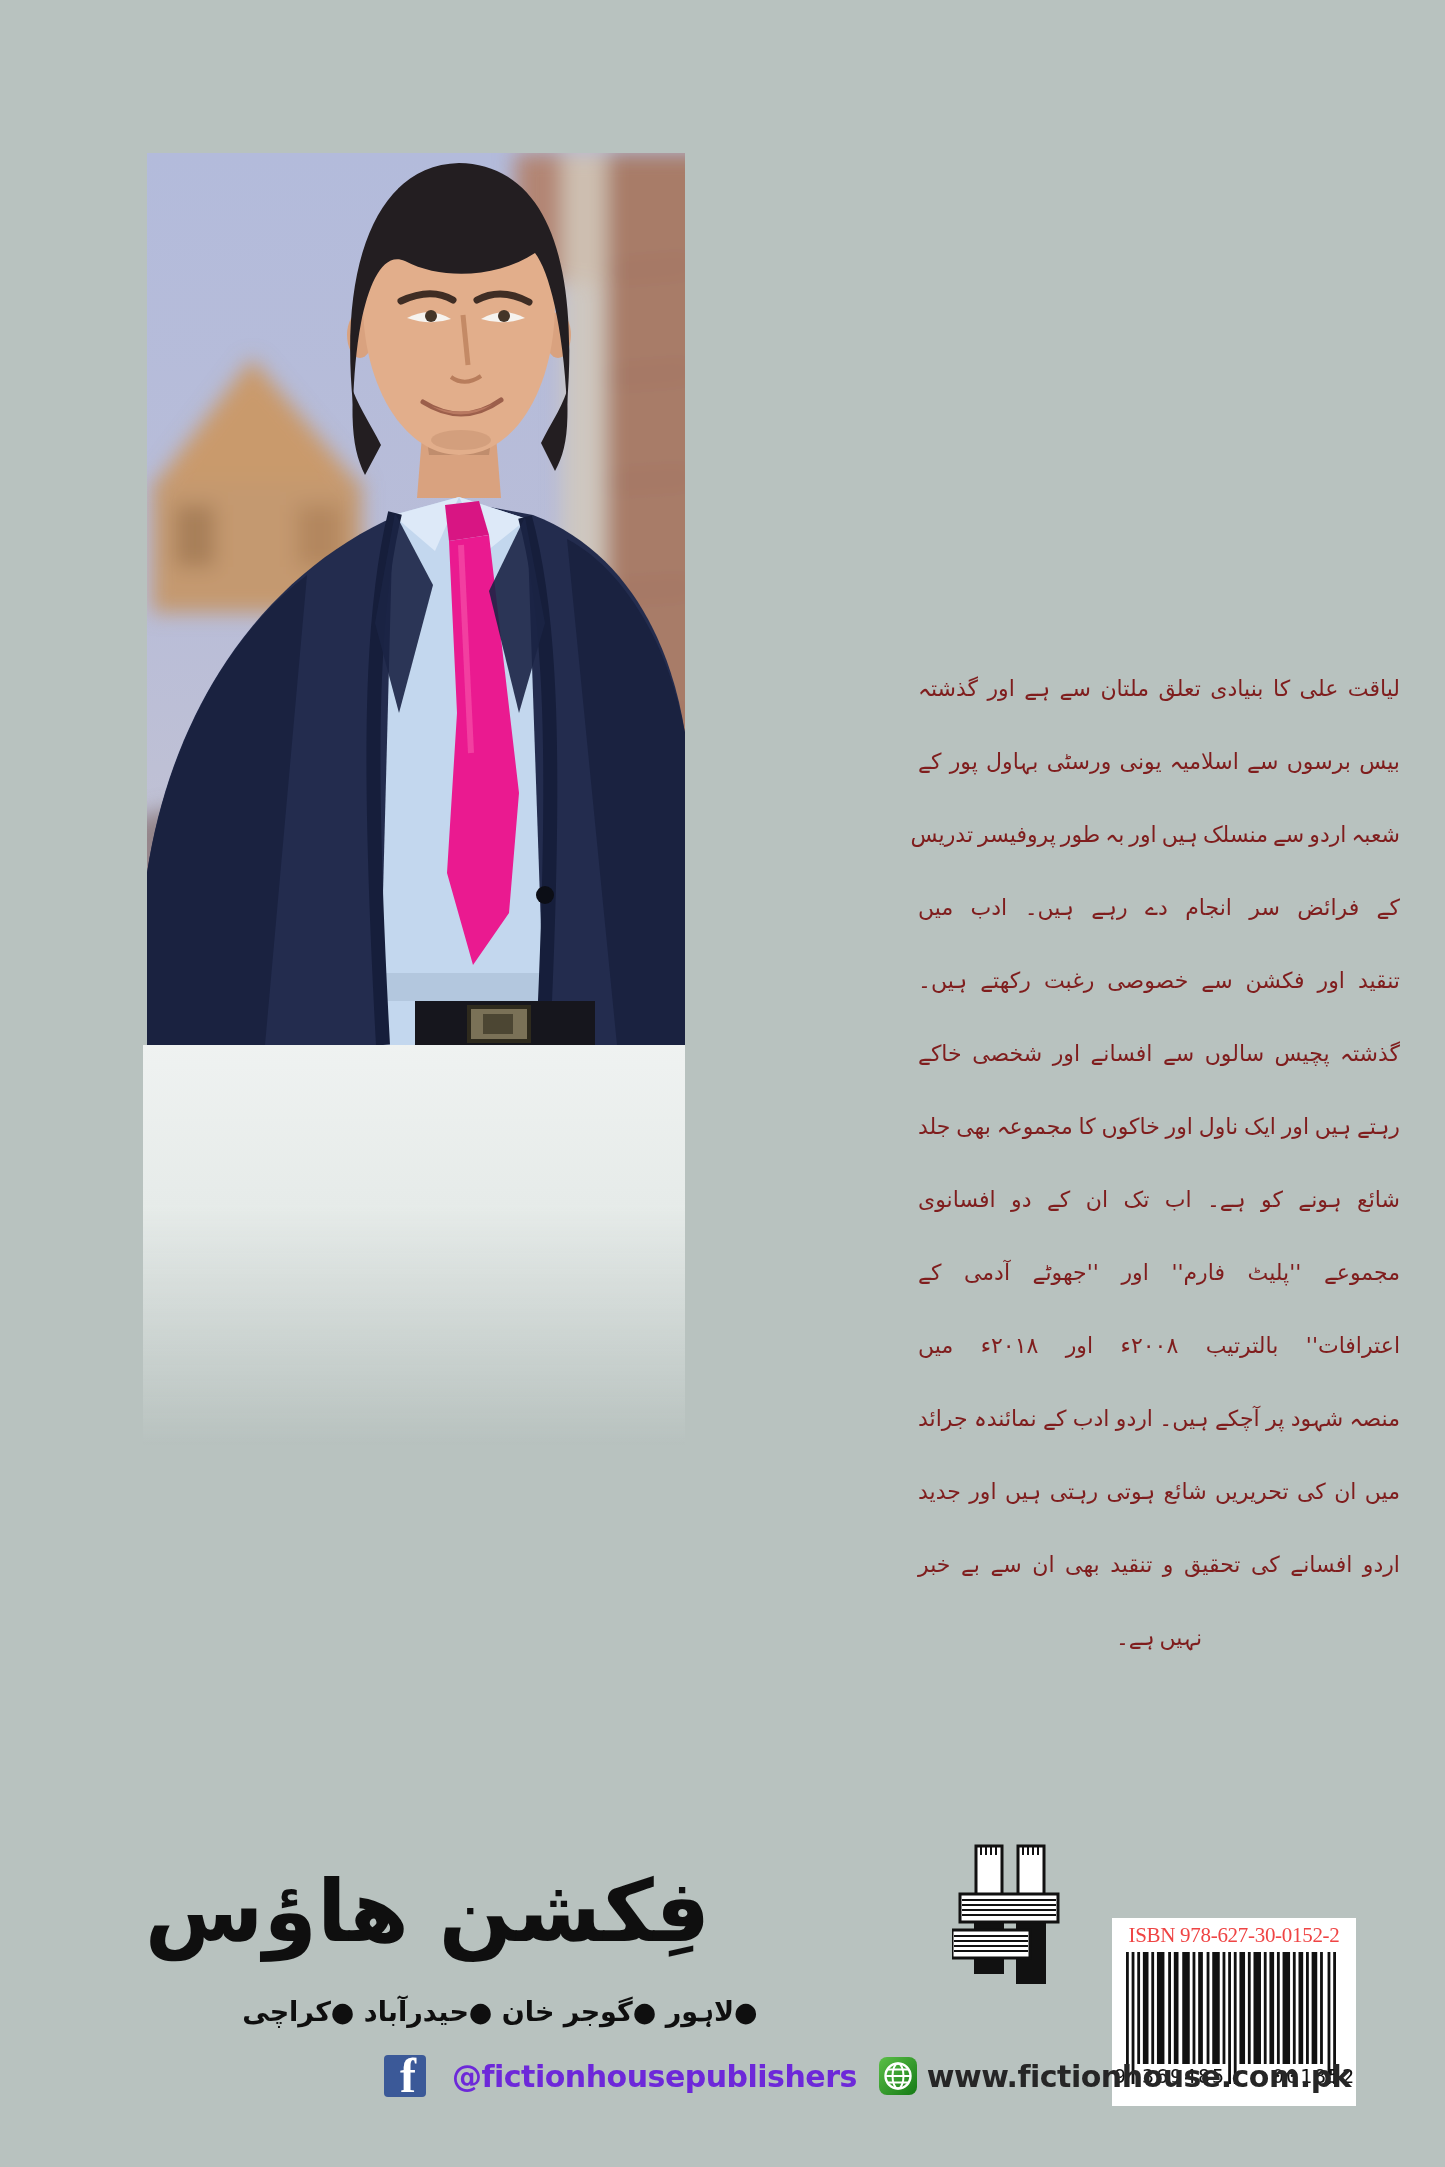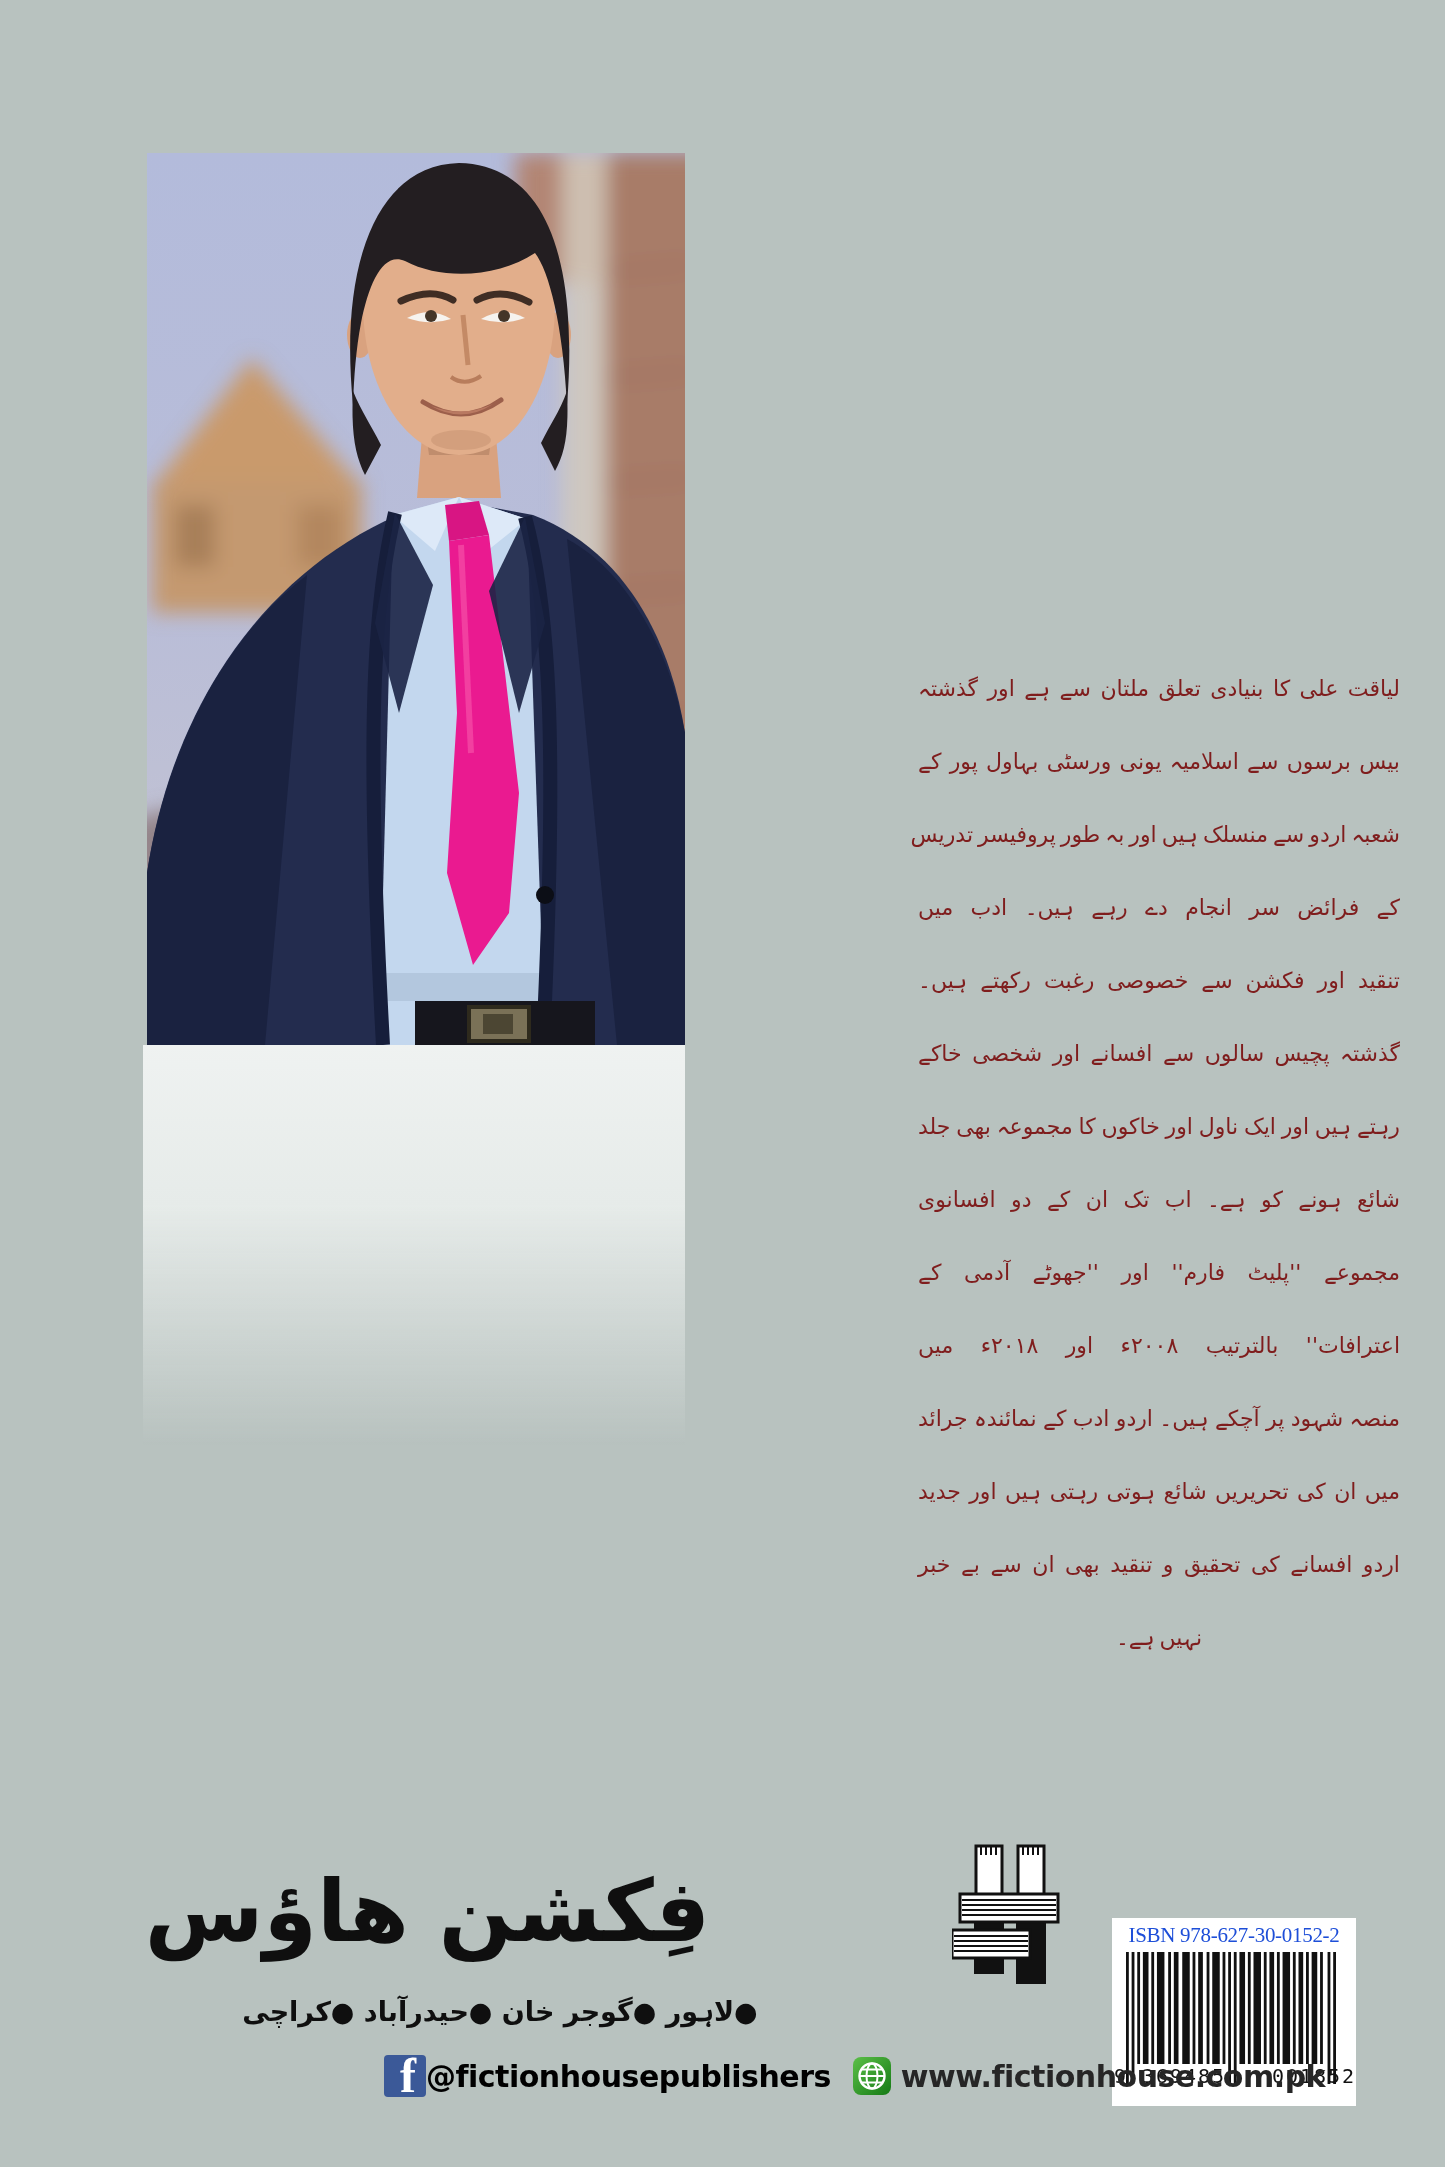--- a/index.html
+++ b/index.html
@@ -46,21 +46,21 @@
   }
   .logo-mark{position:absolute;left:952px;top:1842px;width:112px;height:142px;}
   
   .isbn-box{
     position:absolute;left:1112px;top:1918px;width:244px;height:188px;
     background:#ffffff;
   }
   .isbn-label{
     position:absolute;top:5px;left:0;width:100%;text-align:center;
     font-family:"Liberation Serif",serif;font-size:21px;letter-spacing:-0.3px;
-    color:#1d4ed8;white-space:nowrap;
+    color:#ef4444;white-space:nowrap;
   }
   .barcode-svg{position:absolute;left:14px;top:34px;width:210px;height:132px;}
   .barcode-digits{
     position:absolute;left:14px;top:146px;width:210px;height:26px;
     font-family:"DejaVu Sans Mono",monospace;font-size:20px;color:#111;
   }
   .barcode-digits .d0{position:absolute;left:-12px;top:0;}
   .barcode-digits .d1{position:absolute;left:14px;width:88px;text-align:center;letter-spacing:2px;top:0;}
   .barcode-digits .d2{position:absolute;left:116px;width:88px;text-align:center;letter-spacing:2px;top:0;margin-left:28px;}
   
@@ -69,22 +69,22 @@
     display:flex;align-items:center;
   }
   .fb-icon{
     width:42px;height:42px;border-radius:4px;background:#3b5998;
     color:#fff;overflow:hidden;flex:0 0 auto;
     display:flex;align-items:flex-end;justify-content:center;
     font-family:"Liberation Serif",serif;font-weight:bold;
     font-size:48px;line-height:42px;padding-left:6px;box-sizing:border-box;
   }
   .social-handle{
-    margin-left:0;
-    font-size:30px;font-weight:bold;color:#000000;letter-spacing:-0.5px;
+    margin-left:26px;
+    font-size:30px;font-weight:bold;color:#6d28d9;letter-spacing:-0.5px;
     white-space:nowrap;
   }
   .globe-icon{width:38px;height:38px;margin-left:22px;flex:0 0 auto;}
   .social-url{
     margin-left:10px;
     font-size:30px;font-weight:bold;color:#262626;letter-spacing:-0.5px;
     white-space:nowrap;
   }
 </style>
 </head>

